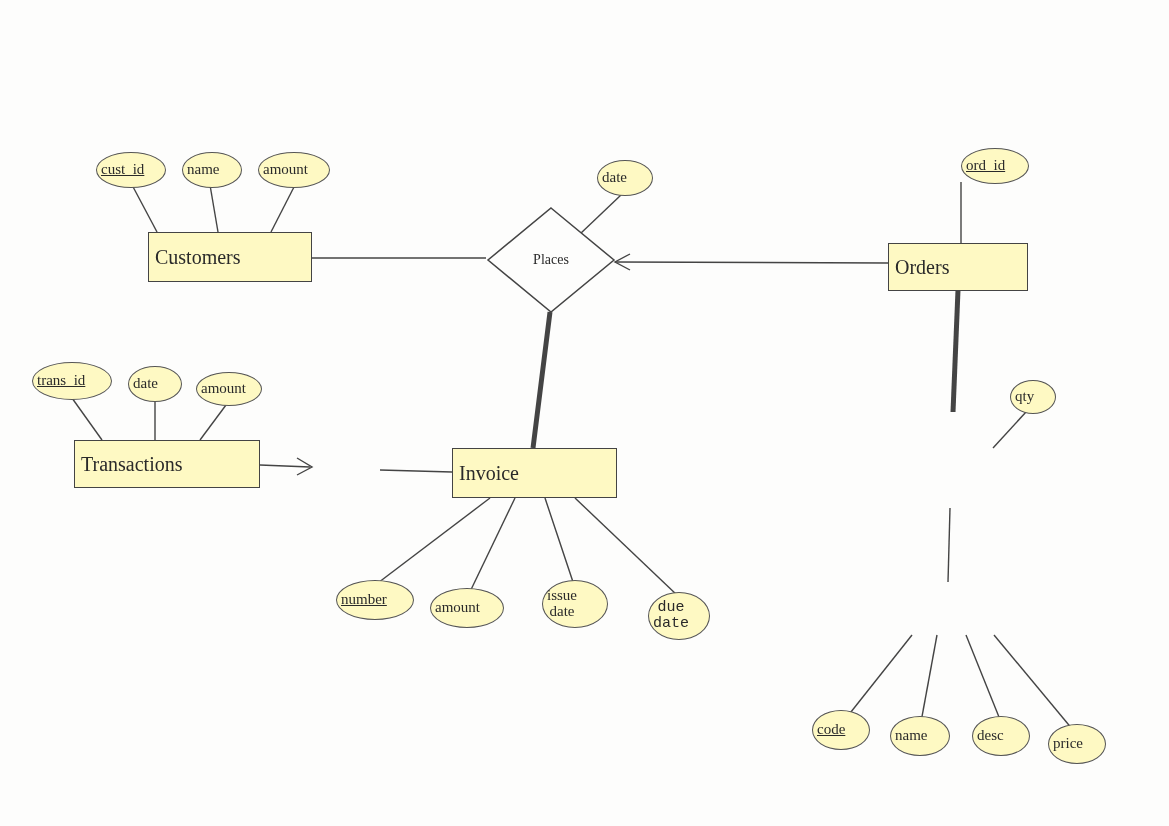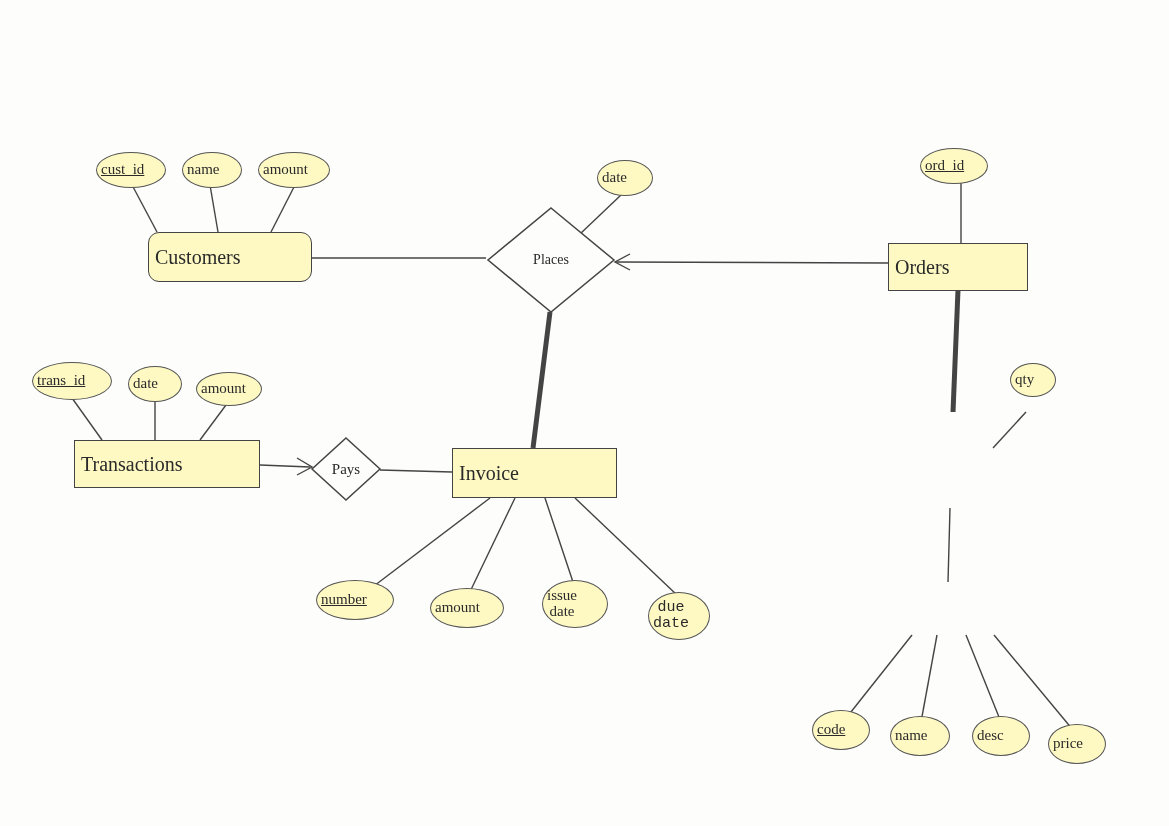--- a/index.html
+++ b/index.html
@@ -107,21 +107,21 @@
 
       <line x1="260" y1="465" x2="310" y2="467"></line>
       <polyline points="297,458 312,467 297,475"></polyline>
 
       <line x1="958" y1="290" x2="953" y2="412" stroke-width="5"></line>
 
       <line x1="950" y1="508" x2="948" y2="582"></line>
     </g>
   </svg>
 
-  <div class="node entity" style="left:148px; top:232px; width:164px; height:50px;border-radius:11px;">
+  <div class="node entity" style="left:148px; top:232px; width:164px; height:50px;">
     <span>Customers</span>
   </div>
 
   <div class="node entity" style="left:74px; top:440px; width:186px; height:48px;">
     <span>Transactions</span>
   </div>
 
   <div class="node entity" style="left:888px; top:243px; width:140px; height:48px;">
     <span>Orders</span>
   </div>
@@ -133,74 +133,66 @@
 
   <div class="rel-wrap" style="left:486px; top:206px; width:130px; height:108px;">
     <svg viewBox="0 0 130 108">
         <polygon points="65,2 128,54 65,106 2,54" fill="#fdfdfc" stroke="#444" stroke-width="1.5"></polygon>
       </svg>
     <div class="rel-label">
         <span>Places</span>
       </div>
   </div>
 
-  <div class="rel-wrap" style="left:310px; top:436px; width:72px; height:66px;">
-    <svg viewBox="0 0 72 66">
-        <polygon points="36,2 70,33 36,64 2,33" fill="#fdfdfc" stroke="#444" stroke-width="1.5"></polygon>
-      </svg>
-    <div class="rel-label" style="font-size:15px;">
-        <span>Pays</span>
-      </div>
-  </div>
 
 
   <div class="node attr" style="left:96px; top:152px; width:70px; height:36px;">
     <span class="key">cust_id</span>
   </div>
   <div class="node attr" style="left:182px; top:152px; width:60px; height:36px;">
     <span>name</span>
   </div>
   <div class="node attr" style="left:258px; top:152px; width:72px; height:36px;">
     <span>amount</span>
   </div>
 
-  <div class="node attr" style="left:920px; top:148px; width:68px; height:36px;">
+  <div class="node attr" style="left:961px; top:148px; width:68px; height:36px;">
     <span class="key">ord_id</span>
   </div>
 
   <div class="node attr" style="left:597px; top:160px; width:56px; height:36px;">
     <span>date</span>
   </div>
 
   <div class="node attr" style="left:32px; top:362px; width:80px; height:38px;">
     <span class="key">trans_id</span>
   </div>
   <div class="node attr" style="left:128px; top:366px; width:54px; height:36px;">
     <span>date</span>
   </div>
   <div class="node attr" style="left:196px; top:372px; width:66px; height:34px;">
     <span>amount</span>
   </div>
 
-  <div class="node attr" style="left:316px; top:580px; width:78px; height:40px;">
+  <div class="node attr" style="left:336px; top:580px; width:78px; height:40px;">
     <span class="key">number</span>
   </div>
   <div class="node attr" style="left:430px; top:588px; width:74px; height:40px;">
     <span>amount</span>
   </div>
   <div class="node attr" style="left:542px; top:580px; width:66px; height:48px; white-space:pre;">
     <span>issue
 date</span>
   </div>
   <div class="node attr" style="left:648px; top:592px; width:62px; height:48px; white-space:pre;font-family:Liberation Mono, monospace;">
     <span>due
 date</span>
   </div>
 
-  <div class="node attr" style="left:1010px; top:363px; width:46px; height:34px;">
+  <div class="node attr" style="left:1010px; top:380px; width:46px; height:34px;">
     <span>qty</span>
   </div>
 
   <div class="node attr" style="left:812px; top:710px; width:58px; height:40px;">
     <span class="key">code</span>
   </div>
   <div class="node attr" style="left:890px; top:716px; width:60px; height:40px;">
     <span>name</span>
   </div>
   <div class="node attr" style="left:972px; top:716px; width:58px; height:40px;">

